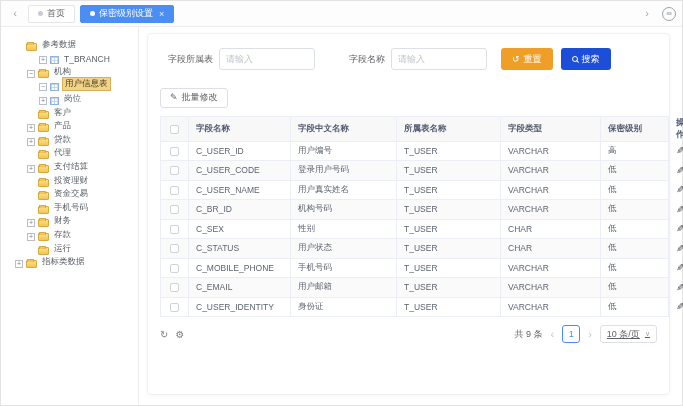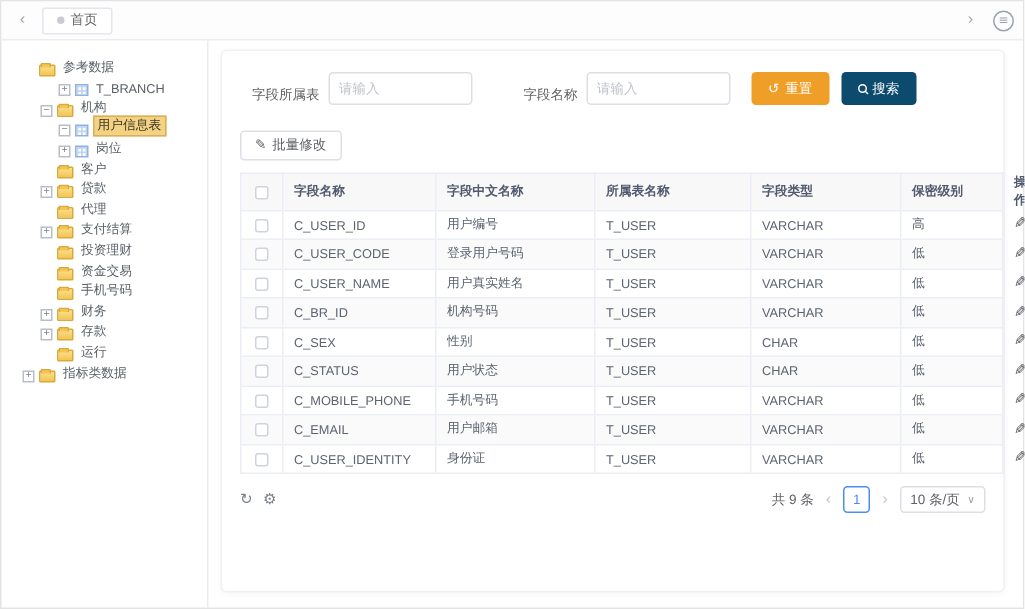--- a/index.html
+++ b/index.html
@@ -42,30 +42,30 @@
     background-image:linear-gradient(#c3d6ef 1px,transparent 1px),linear-gradient(90deg,#c3d6ef 1px,transparent 1px);
     background-size:3px 3px; }
   .lbl { padding:0 2px; }
   .lbl.sel { background:#f3d283; border:1px solid #d8b05a; color:#403a28; }
 
   
   .main { flex:1; padding:6px 12px 10px 8px; min-width:0; }
   .card { height:100%; border:1px solid #f0f0f0; border-radius:4px;
     box-shadow:0 1px 4px rgba(0,0,0,.04); padding:14px 12px 10px; display:flex; flex-direction:column; }
 
-  .form-row { display:flex; align-items:flex-end; font-size:9px; color:#606266; flex:0 0 auto; }
+  .form-row { display:flex; align-items:center; font-size:9px; color:#606266; flex:0 0 auto; }
   .f-label { margin-right:6px; margin-left:8px; }
   .f-input { width:96px; height:22px; border:1px solid #dcdfe6; border-radius:3px;
     font-size:9px; padding:0 6px; color:#606266; outline:none; }
   .f-input::placeholder { color:#c0c4cc; }
   .gap { width:26px; }
   .btn { height:22px; border:none; border-radius:3px; font-size:9px; color:#fff;
     display:inline-flex; align-items:center; gap:4px; padding:0 11px; cursor:pointer; }
   .btn-reset { background:#ef9f27; margin-left:14px; }
-  .btn-search { background:#0c4a6e; margin-left:8px; }
+  .btn-search { background:#1d4ed8; margin-left:8px; }
   .ic-sm { font-size:9px; line-height:1; }
   .mag { width:6px; height:6px; border:1.3px solid #fff; border-radius:50%; position:relative; display:inline-block; }
   .mag::after { content:""; position:absolute; width:3px; height:1.3px; background:#fff;
     bottom:-1px; right:-2px; transform:rotate(45deg); }
 
   .toolbar { margin-top:16px; flex:0 0 auto; }
   .btn-batch { height:20px; background:#fff; border:1px solid #dcdfe6; border-radius:3px;
     color:#606266; font-size:9px; display:inline-flex; align-items:center; gap:4px;
     padding:0 9px; cursor:pointer; }
 
@@ -83,34 +83,39 @@
 
   .footer { margin-top:8px; display:flex; align-items:center; font-size:9px;
     color:#606266; flex:0 0 auto; }
   .f-ic { color:#7c828a; font-size:10px; margin-right:7px; cursor:pointer;
     font-family:"DejaVu Sans",sans-serif; }
   .pager { margin-left:auto; display:flex; align-items:center; gap:6px; }
   .pg-arrow { color:#c0c4cc; font-size:11px; cursor:pointer; padding:0 2px; }
   .pg-num { min-width:18px; height:18px; border:1px solid #4a8df5; border-radius:3px;
     color:#4a8df5; text-align:center; line-height:16px; cursor:pointer; }
   .pg-size { height:18px; border:1px solid #dcdfe6; border-radius:3px; padding:0 6px;
-    display:flex; align-items:center; gap:5px; color:#606266; cursor:pointer; }
+    display:flex; align-items:center; gap:5px; color:#606266; cursor:pointer;text-decoration:underline; }
   .chev-dn { font-size:7px; color:#9aa3ad; }
 </style>
 </head>
 <body>
 
 <div class="frame">
 
   <div class="tabbar">
     <span class="tb-chev">‹</span>
     <div class="tab tab-home">
       <span class="dot"></span>
       <span>首页</span>
     </div>
+    <div class="tab tab-active">
+      <span class="dot"></span>
+      <span>保密级别设置</span>
+      <span class="tab-close">×</span>
+    </div>
     <div class="tb-right">
       <span class="tb-chev">›</span>
       <span class="circle-ic">≡</span>
     </div>
   </div>
 
   <div class="layout">
 
     <div class="sidebar">
       <div class="tnode lvl1">
@@ -135,20 +140,25 @@
         </div>
       <div class="tnode lvl3">
           <span class="exp">+</span>
           <span class="gicon"></span>
           <span class="lbl">岗位</span>
         </div>
       <div class="tnode lvl2">
           <span class="exp-none"></span>
           <span class="ficon"></span>
           <span class="lbl">客户</span>
+        </div>
+      <div class="tnode lvl2">
+          <span class="exp">+</span>
+          <span class="ficon"></span>
+          <span class="lbl">产品</span>
         </div>
       <div class="tnode lvl2">
           <span class="exp">+</span>
           <span class="ficon"></span>
           <span class="lbl">贷款</span>
         </div>
       <div class="tnode lvl2">
           <span class="exp-none"></span>
           <span class="ficon"></span>
           <span class="lbl">代理</span>

